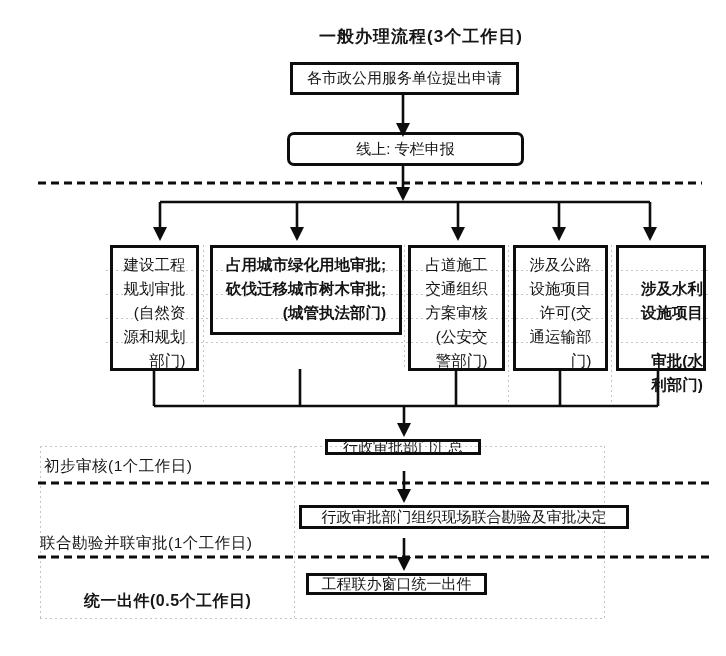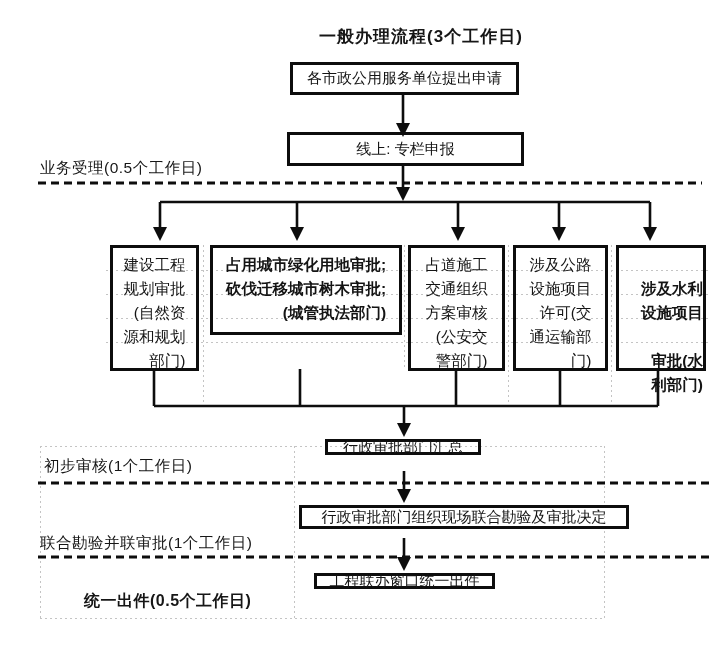--- a/index.html
+++ b/index.html
@@ -87,28 +87,27 @@
       <polygon points="552,227 566,227 559,241"></polygon>
       <polygon points="643,227 657,227 650,241"></polygon>
       <polygon points="397,423 411,423 404,437"></polygon>
       <polygon points="397,489 411,489 404,503"></polygon>
       <polygon points="397,557 411,557 404,571"></polygon>
     </g>
   </svg>
 
   <div class="title" style="left:291px;top:25px;width:260px;">一般办理流程(3个工作日)</div>
 
-  <div class="stage" style="left:40px;top:158px;">业务受理(0.5个工作日)</div>
   <div class="stage" style="left:44px;top:456px;">初步审核(1个工作日)</div>
   <div class="stage" style="left:40px;top:533px;">联合勘验并联审批(1个工作日)</div>
   <div class="stage bold" style="left:40px;top:591px;padding-left:44px;">统一出件(0.5个工作日)</div>
 
   <div class="node" style="left:290px;top:62px;width:229px;height:33px;">各市政公用服务单位提出申请</div>
 
-  <div class="node" style="left:287px;top:132px;width:237px;height:34px;">线上: 专栏申报</div>
+  <div class="node" style="left:287px;top:132px;width:237px;height:34px;border-radius:7px;">线上: 专栏申报</div>
 
   <div class="node dept" style="left:110px;top:245px;width:89px;height:126px;">建设工程
 规划审批
 (自然资
 源和规划
 部门)</div>
 
   <div class="node dept" style="left:210px;top:245px;width:192px;height:90px;font-weight:bold;">占用城市绿化用地审批;
 砍伐迁移城市树木审批;
 (城管执法部门)</div>
@@ -129,15 +128,15 @@
     <span class="norm">涉及水利
 设施项目</span>
     <span class="bold">审批(水
 利部门)</span>
   </div>
 
   <div class="node" style="left:325px;top:439px;width:156px;height:16px;">行政审批部门汇总</div>
 
   <div class="node" style="left:299px;top:505px;width:330px;height:24px;">行政审批部门组织现场联合勘验及审批决定</div>
 
-  <div class="node" style="left:314px;top:573px;width:181px;height:16px;">工程联办窗口统一出件</div>
+  <div class="node" style="left:306px;top:573px;width:181px;height:22px;">工程联办窗口统一出件</div>
 
 </div>
 
 </body></html>

